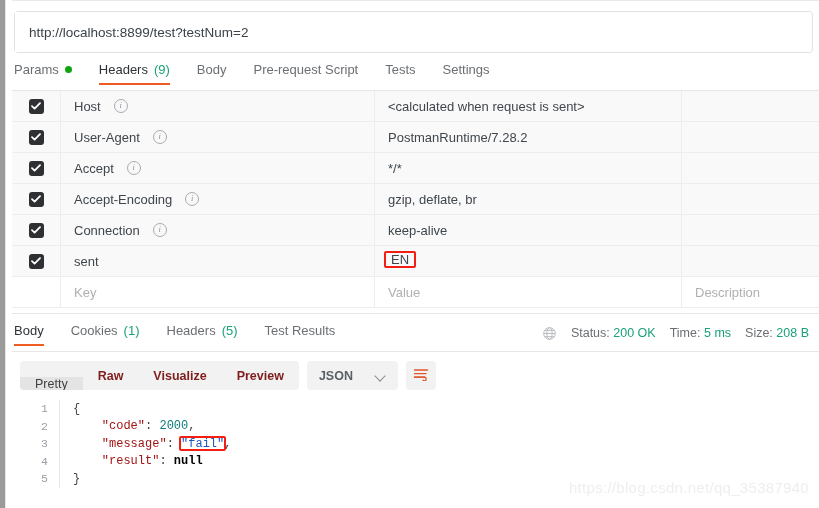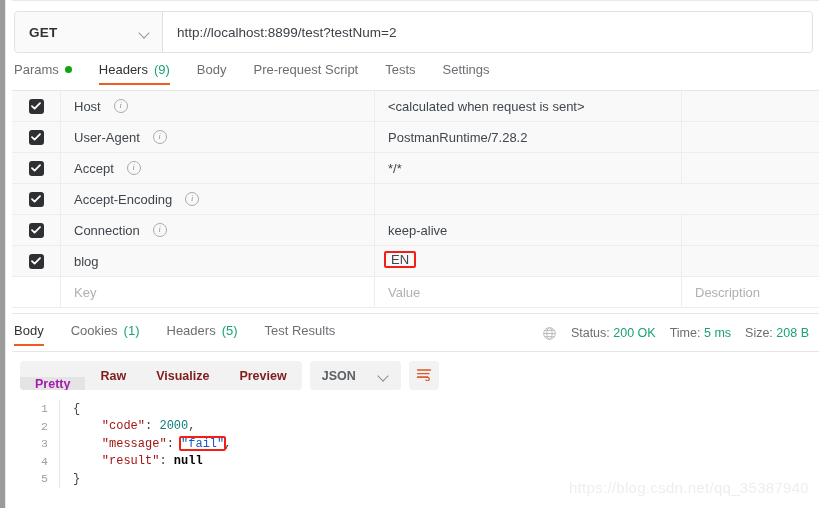--- a/index.html
+++ b/index.html
@@ -143,21 +143,21 @@
   .body-toolbar{
     position:absolute;left:14px;top:361px;
     display:flex;align-items:center;gap:8px;
   }
   .seg{
     display:flex;background:#f2f2f2;border-radius:4px;height:29px;overflow:hidden;
   }
   .seg-item{
     display:flex;align-items:center;padding:0 15px;font-size:12.5px;color:#7f1d1d;cursor:pointer;font-weight:bold;
   }
-  .seg-item.active{background:#e4e4e4;color:#a21caf;font-weight:700;margin-top:16px;}
+  .seg-item.active{background:#e4e4e4;color:#404040;font-weight:400;margin-top:16px;}
   .fmt{
     display:flex;align-items:center;gap:22px;background:#f2f2f2;border-radius:4px;
     height:29px;padding:0 12px;font-size:12.5px;color:#5a6066;font-weight:700;cursor:pointer;
   }
   .fmt .chev{opacity:.6;}
   .wrapbtn{
     width:30px;height:29px;background:#f2f2f2;border-radius:4px;
     display:flex;align-items:center;justify-content:center;cursor:pointer;
   }
 
@@ -193,24 +193,20 @@
 </head>
 <body>
 
 <div class="left-rail"></div>
 <div class="left-rail-inner"></div>
 
 <div class="app">
   <div class="top-edge"></div>
 
   <div class="urlbar">
-    <div class="method-select">
-      <span class="method-label">GET</span>
-      <span class="chev"></span>
-    </div>
     <div class="url-input">
       <span>http://localhost:8899/test?testNum=2</span>
     </div>
   </div>
 
   <div class="req-tabs">
     <div class="rtab">
       <span>Params</span>
       <span class="dot-green"></span>
     </div>
@@ -290,20 +286,23 @@
           <span class="cbox">
             <svg width="10" height="8" viewBox="0 0 10 8">
               <path d="M1 4.1 L3.6 6.6 L9 1.2" fill="none" stroke="#ffffff" stroke-width="1.8" stroke-linecap="round" stroke-linejoin="round"></path>
             </svg>
           </span>
         </div>
         <div class="c-key">
           <span>Accept-Encoding</span>
           <span class="info-i">i</span>
         </div>
+        <div class="c-val">
+          <span>gzip, deflate, br</span>
+        </div>
         <div class="c-desc"></div>
       </div>
       <div class="hrow">
         <div class="c-check">
           <span class="cbox">
             <svg width="10" height="8" viewBox="0 0 10 8">
               <path d="M1 4.1 L3.6 6.6 L9 1.2" fill="none" stroke="#ffffff" stroke-width="1.8" stroke-linecap="round" stroke-linejoin="round"></path>
             </svg>
           </span>
         </div>
@@ -318,21 +317,21 @@
       </div>
       <div class="hrow">
         <div class="c-check">
           <span class="cbox">
             <svg width="10" height="8" viewBox="0 0 10 8">
               <path d="M1 4.1 L3.6 6.6 L9 1.2" fill="none" stroke="#ffffff" stroke-width="1.8" stroke-linecap="round" stroke-linejoin="round"></path>
             </svg>
           </span>
         </div>
         <div class="c-key">
-          <span>blog</span>
+          <span>sent</span>
         </div>
         <div class="c-val">
           <span class="redbox">
             <span>EN</span>
           </span>
         </div>
         <div class="c-desc"></div>
       </div>
       <div class="hrow blank">
         <div class="c-check"></div>

